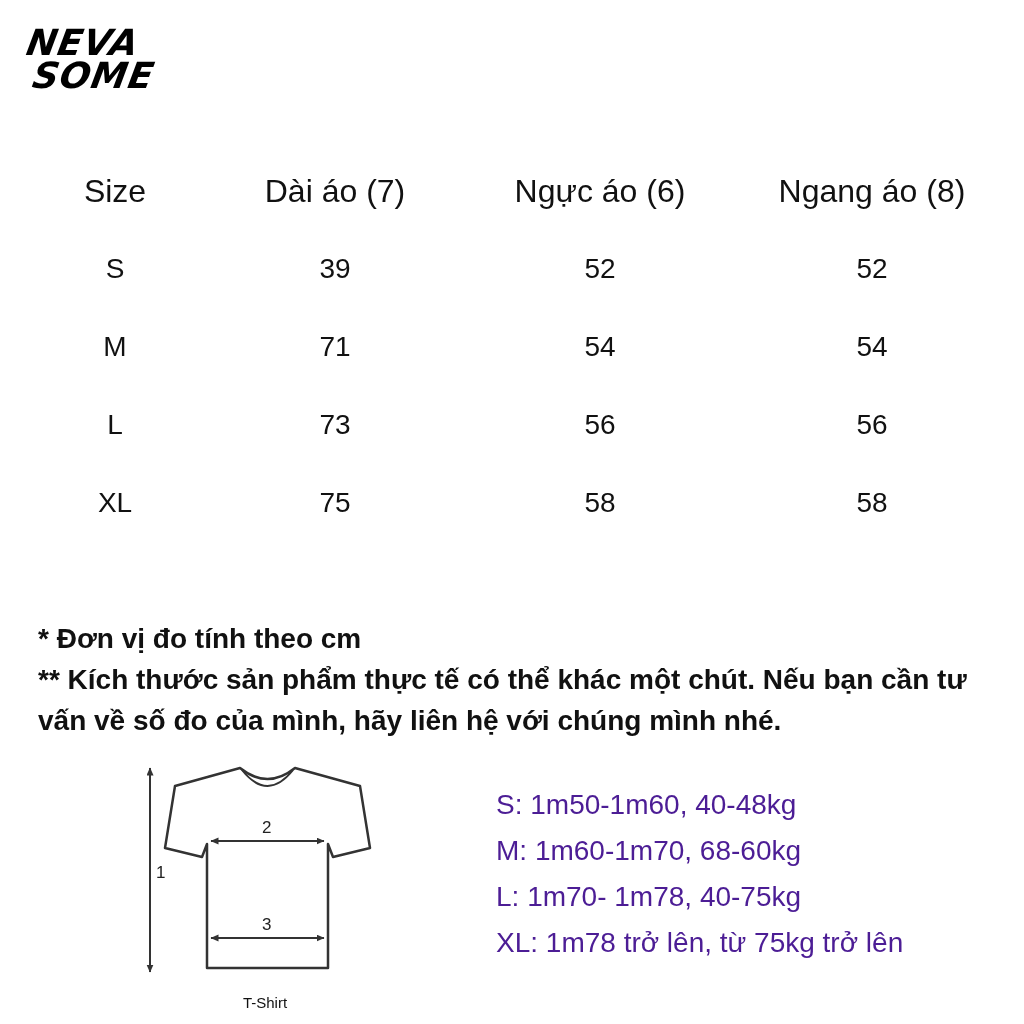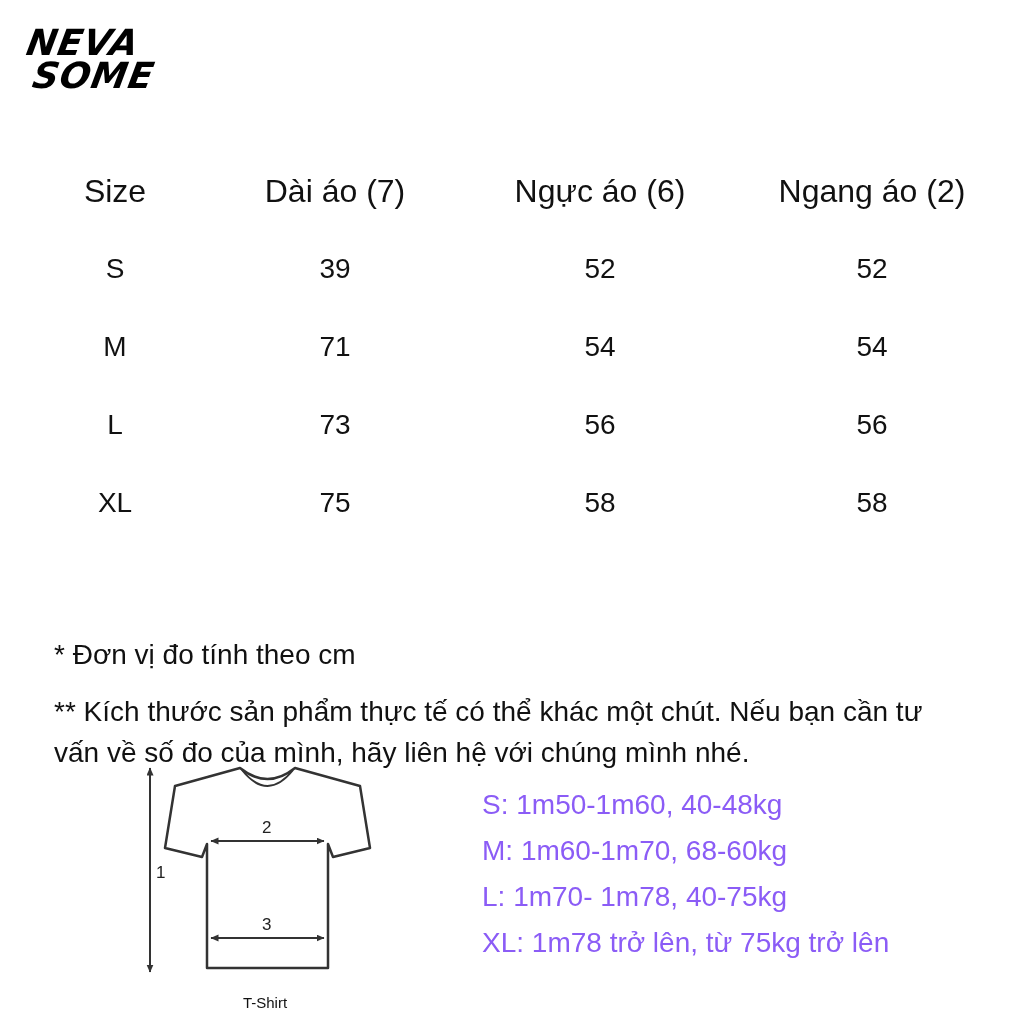--- a/index.html
+++ b/index.html
@@ -59,21 +59,21 @@
   
   .notes {
     position: absolute;
     left: 38px;
     top: 618px;
     width: 950px;
     font-size: 28px;
     line-height: 41px;
     color: #111;
   }
-  .notes p { margin: 16px; }
+  .notes p { margin: 0; font-weight: bold; }
 
   
   .diagram {
     position: absolute;
     left: 140px;
     top: 760px;
     width: 250px;
     height: 230px;
   }
   .diagram-caption {
@@ -82,42 +82,42 @@
     top: 994px;
     width: 250px;
     text-align: center;
     font-size: 15px;
     color: #111;
   }
 
   
   .size-guide {
     position: absolute;
-    left: 482px;
+    left: 496px;
     top: 782px;
     font-size: 28px;
     line-height: 46px;
-    color: #8b5cf6;
+    color: #4c1d95;
   }
 </style>
 </head>
 <body>
 
 <div class="page">
 
   <div class="logo">
     <div class="logo-line">NEVA</div>
     <div class="logo-line second">SOME</div>
   </div>
 
   <div class="size-table">
     <div class="cell header">Size</div>
     <div class="cell header">Dài áo (7)</div>
     <div class="cell header">Ngực áo (6)</div>
-    <div class="cell header">Ngang áo (2)</div>
+    <div class="cell header">Ngang áo (8)</div>
 
     <div class="cell">S</div>
     <div class="cell">39</div>
     <div class="cell">52</div>
     <div class="cell">52</div>
 
     <div class="cell">M</div>
     <div class="cell">71</div>
     <div class="cell">54</div>
     <div class="cell">54</div>

